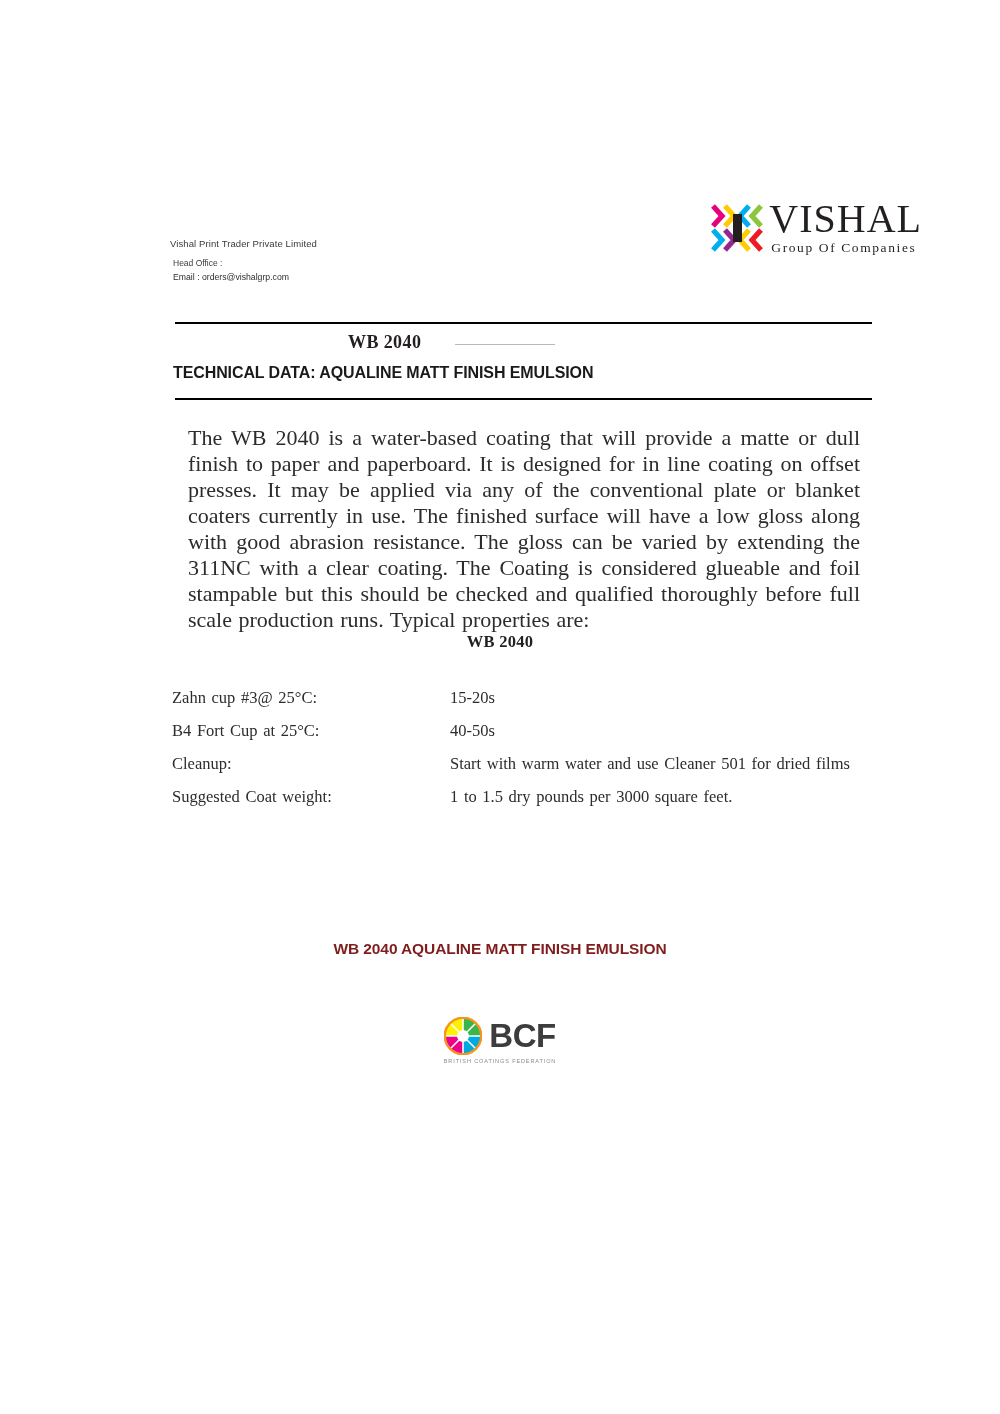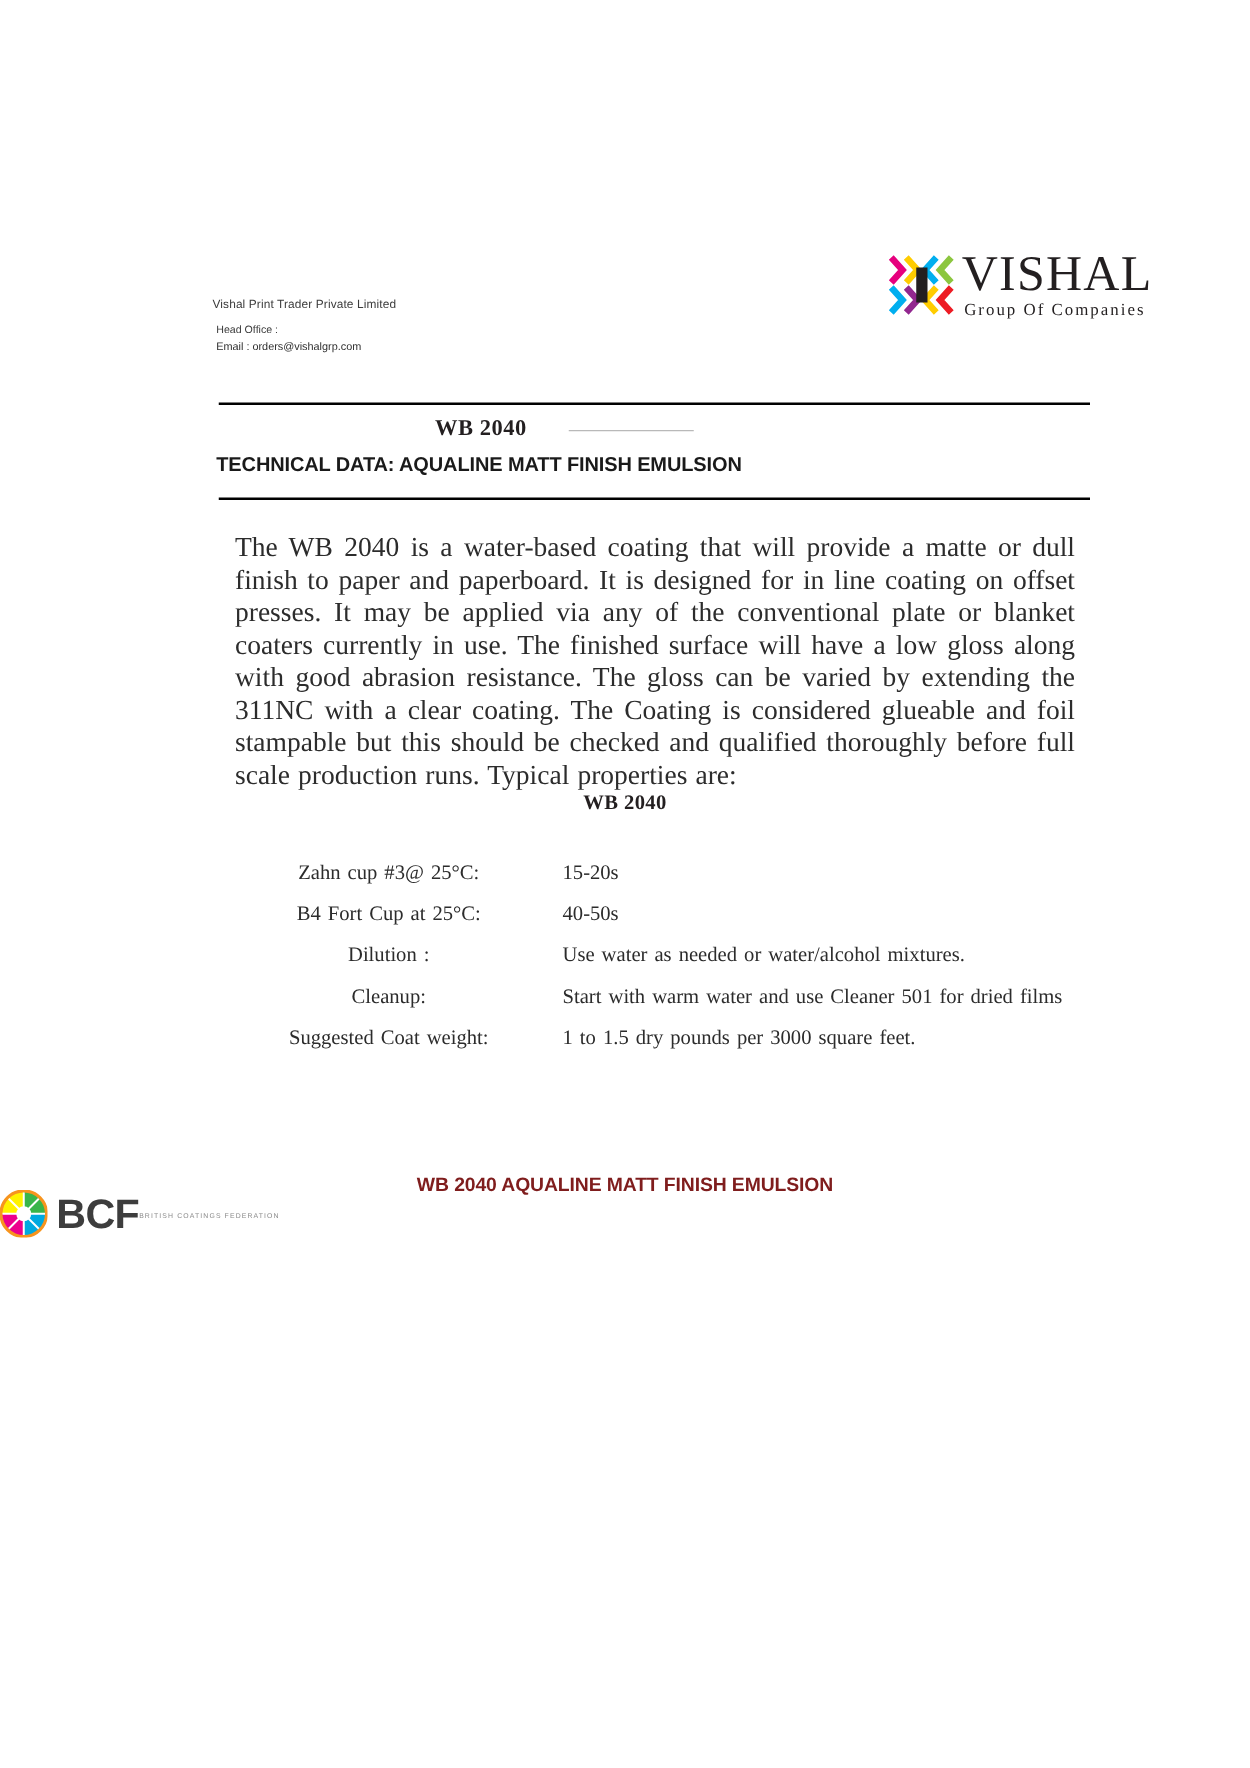--- a/index.html
+++ b/index.html
@@ -173,21 +173,20 @@
     color: #2c2c2c;
   }
   .props-table td {
     padding: 0 0 13px 0;
     vertical-align: top;
     word-spacing: 1.5px;
   }
   .props-table td.label {
     width: 278px;
     white-space: nowrap;
-    text-align: center;
   }
   .props-table td.value {
     white-space: nowrap;
   }
 
   
   .footer-title {
     position: absolute;
     left: 0;
     top: 940px;
@@ -197,24 +196,24 @@
     font-weight: bold;
     font-size: 15.5px;
     color: #7f1d1d;
     letter-spacing: -0.1px;
   }
 
   
   .bcf-block {
     position: absolute;
     left: 0;
-    top: 952px;
+    top: 1017px;
     width: 1000px;
     display: flex;
-    flex-direction: row;
+    flex-direction: column;
     align-items: center;
   }
   .bcf-row {
     display: flex;
     align-items: center;
   }
   .bcf-mark {
     width: 38px;
     height: 38px;
     margin-right: 7px;
@@ -280,24 +279,20 @@
 
   <table class="props-table">
     <tbody>
       <tr>
         <td class="label">Zahn cup #3@ 25°C:</td>
         <td class="value">15-20s</td>
       </tr>
       <tr>
         <td class="label">B4 Fort Cup at 25°C:</td>
         <td class="value">40-50s</td>
-      </tr>
-      <tr>
-        <td class="label">Dilution :</td>
-        <td class="value">Use water as needed or water/alcohol mixtures.</td>
       </tr>
       <tr>
         <td class="label">Cleanup:</td>
         <td class="value">Start with warm water and use Cleaner 501 for dried films</td>
       </tr>
       <tr>
         <td class="label">Suggested Coat weight:</td>
         <td class="value">1 to 1.5 dry pounds per 3000 square feet.</td>
       </tr>
     </tbody>

